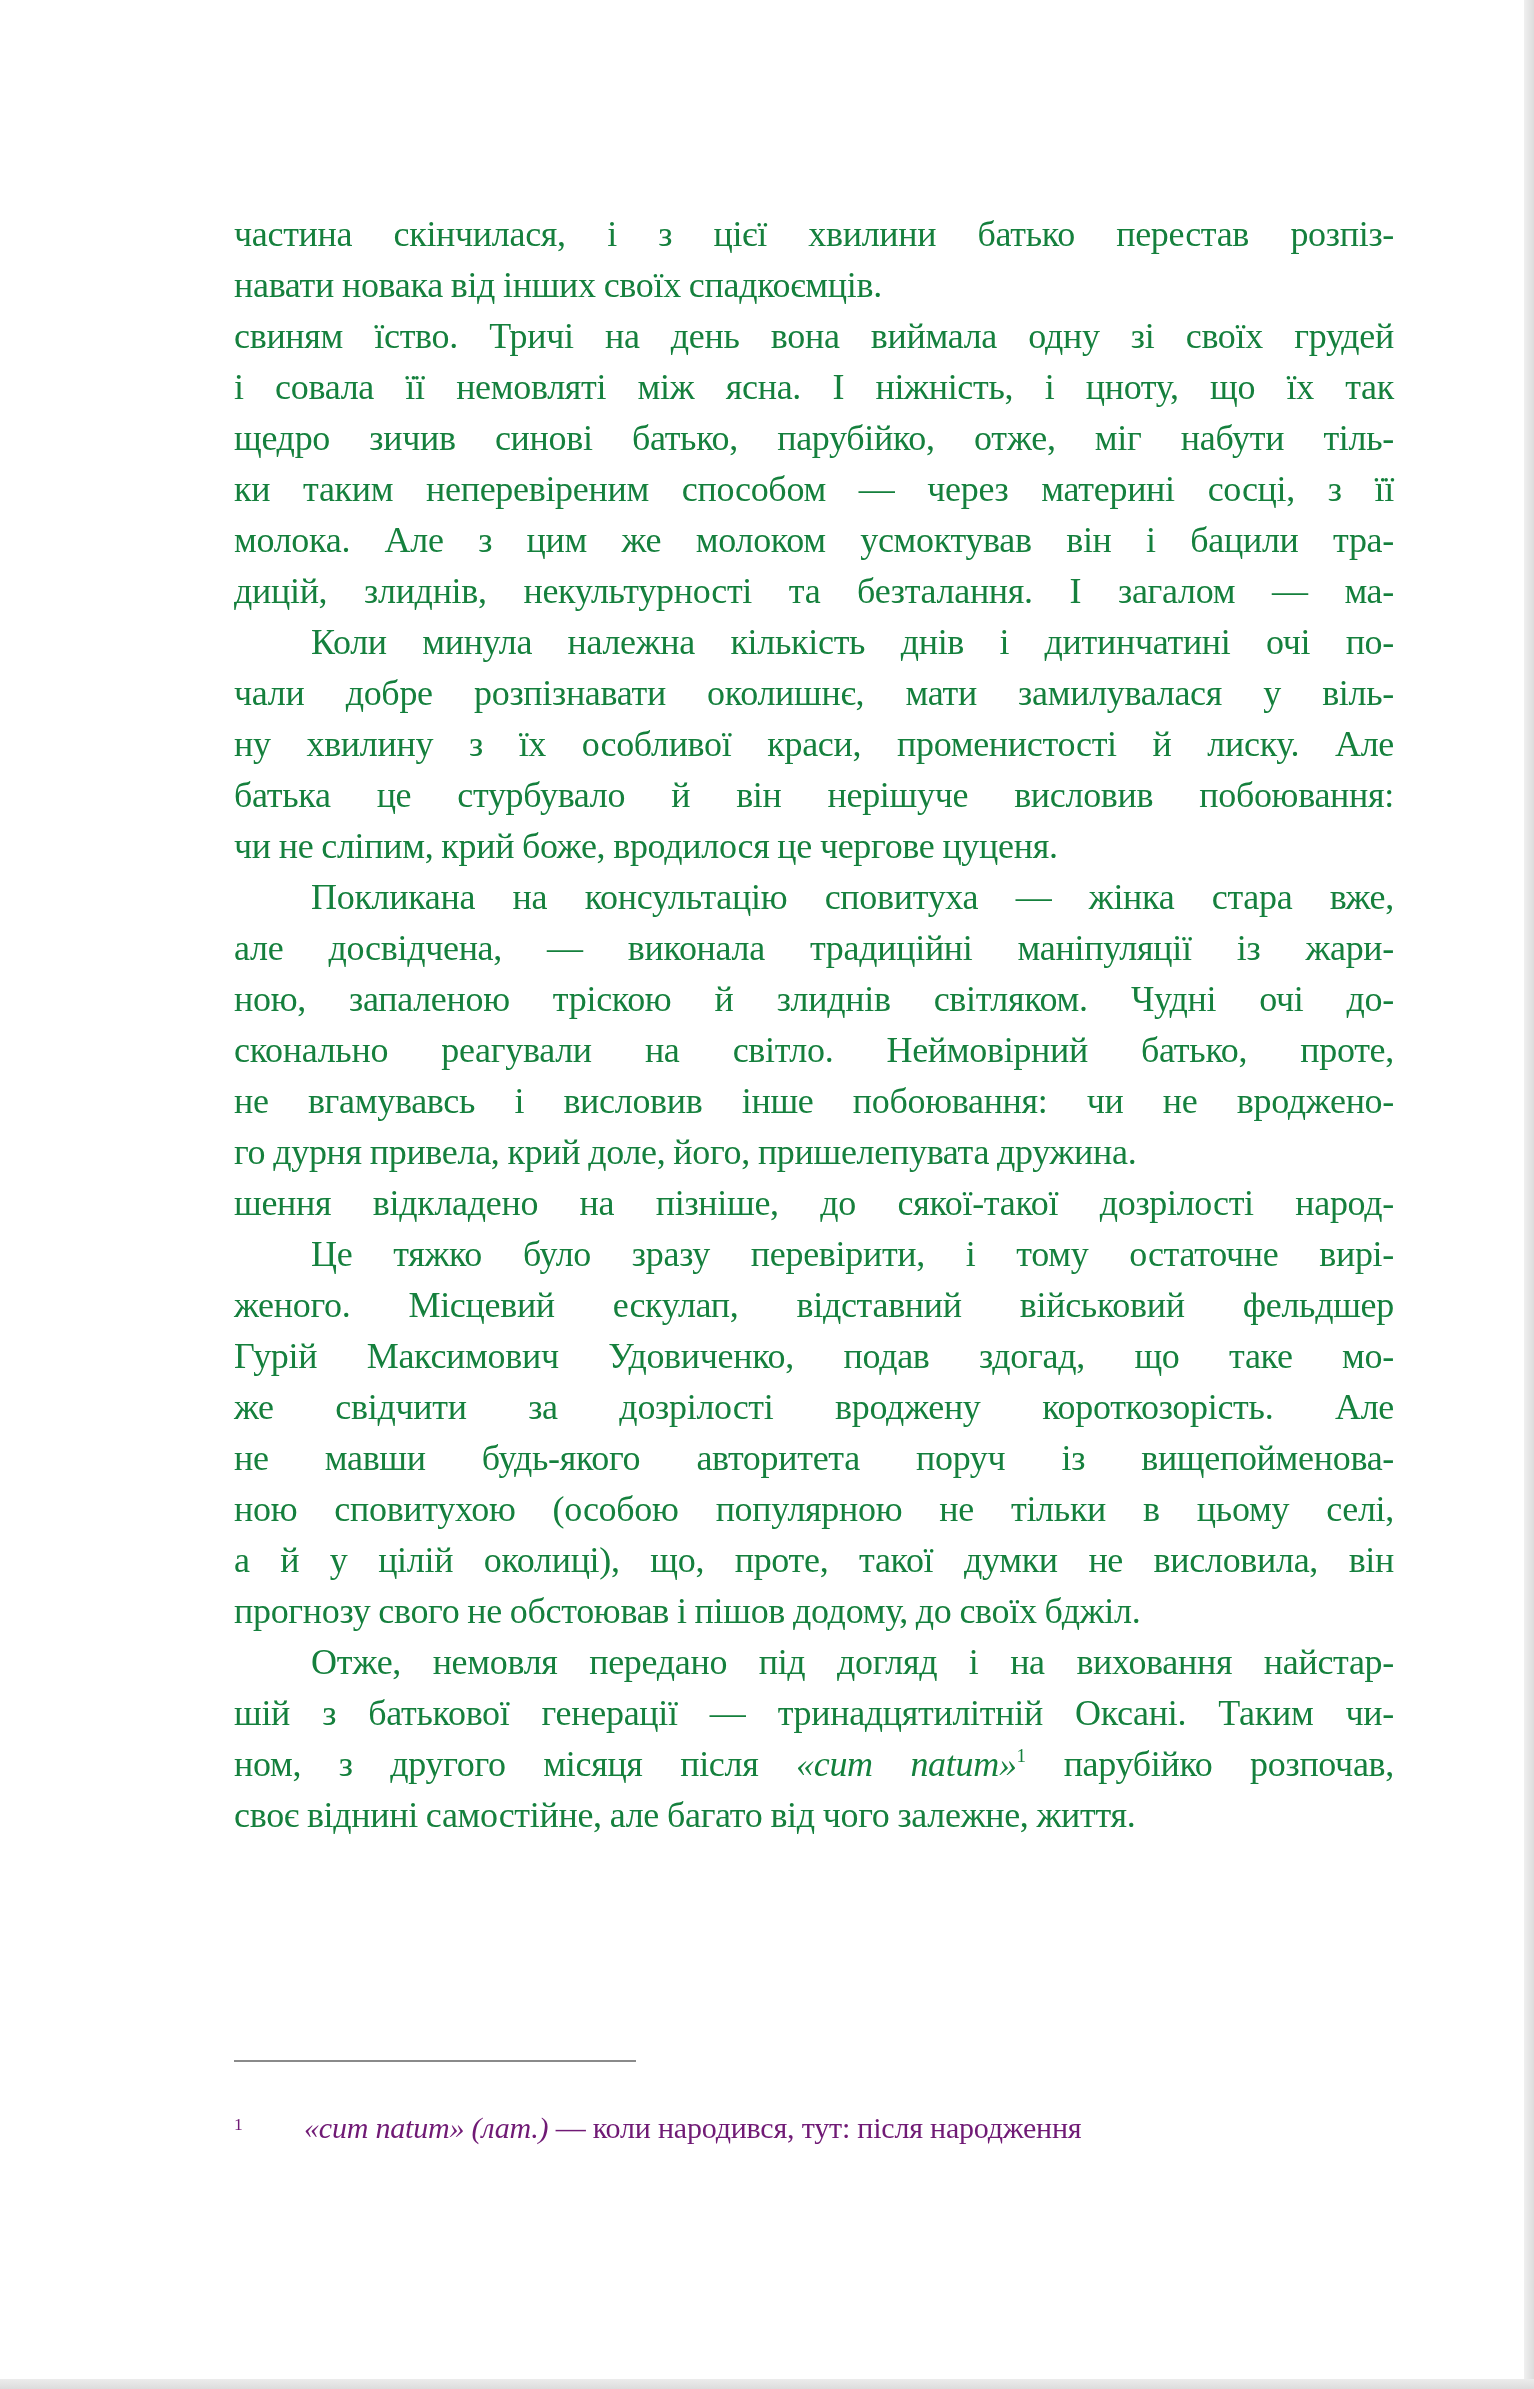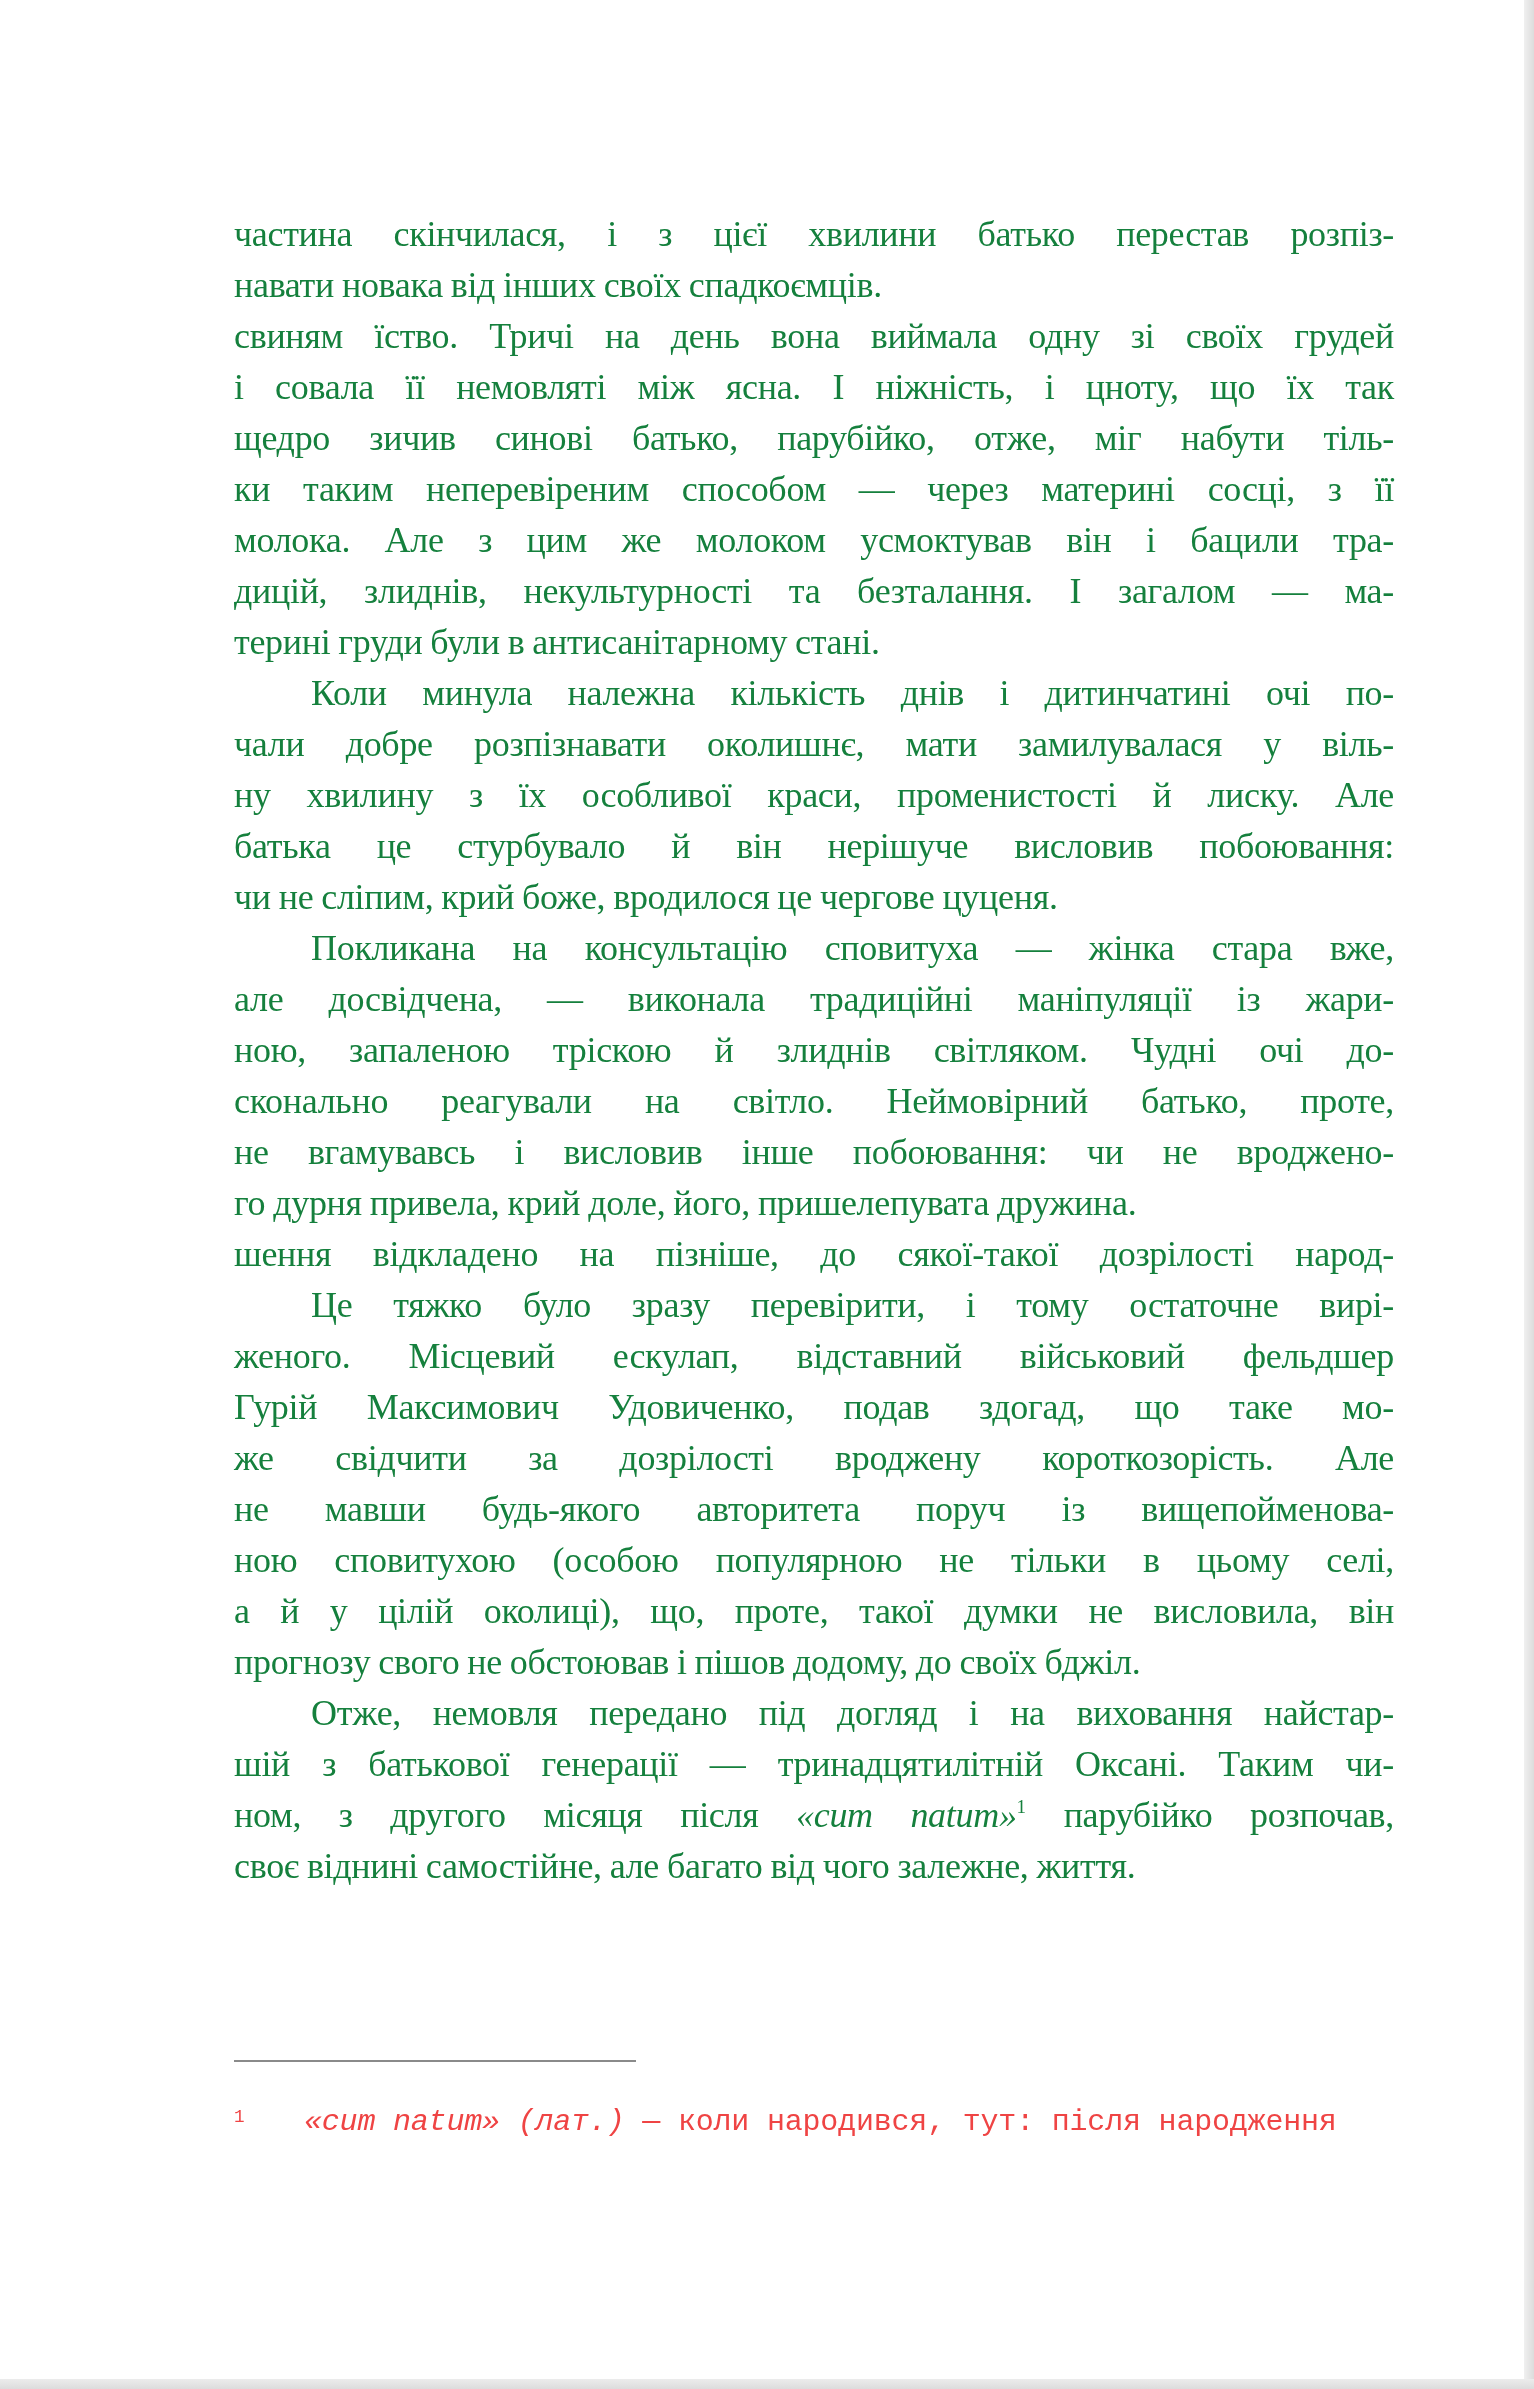--- a/index.html
+++ b/index.html
@@ -89,24 +89,24 @@
     top: 2060px;
     width: 402px;
     height: 2.4px;
     background: #8a8a8a;
   }
   .footnote {
     position: absolute;
     left: 234px;
     top: 2098px;
     width: 1160px;
-    font-family: Liberation Mono, monospace;
+    font-family: Liberation Serif, serif;
     font-size: 30px;
-    line-height: 38px;
-    color: #ef4444;
+    line-height: 52px;
+    color: #701a75;
     letter-spacing: -0.2px;
   }
   .footnote .fn-num {
     display: inline-block;
     width: 70px;
     font-size: 17.6px;
     vertical-align: 8px;
   }
 </style>
 </head>
@@ -118,21 +118,20 @@
         <span class="line first">частина скінчилася, і з цієї хвилини батько перестав розпіз-</span>
         <span class="line last">навати новака від інших своїх спадкоємців.</span>
       </div>
       <div class="para indent">
         <span class="line">свиням їство. Тричі на день вона виймала одну зі своїх грудей</span>
         <span class="line">і совала її немовляті між ясна. І ніжність, і цноту, що їх так</span>
         <span class="line">щедро зичив синові батько, парубійко, отже, міг набути тіль-</span>
         <span class="line">ки таким неперевіреним способом — через материні сосці, з її</span>
         <span class="line">молока. Але з цим же молоком усмоктував він і бацили тра-</span>
         <span class="line">дицій, злиднів, некультурності та безталання. І загалом — ма-</span>
-        <span class="line last">терині груди були в антисанітарному стані.</span>
       </div>
       <div class="para indent">
         <span class="line first">Коли минула належна кількість днів і дитинчатині очі по-</span>
         <span class="line">чали добре розпізнавати околишнє, мати замилувалася у віль-</span>
         <span class="line">ну хвилину з їх особливої краси, променистості й лиску. Але</span>
         <span class="line">батька це стурбувало й він нерішуче висловив побоювання:</span>
         <span class="line last">чи не сліпим, крий боже, вродилося це чергове цуценя.</span>
       </div>
       <div class="para indent">
         <span class="line first">Покликана на консультацію сповитуха — жінка стара вже,</span>

